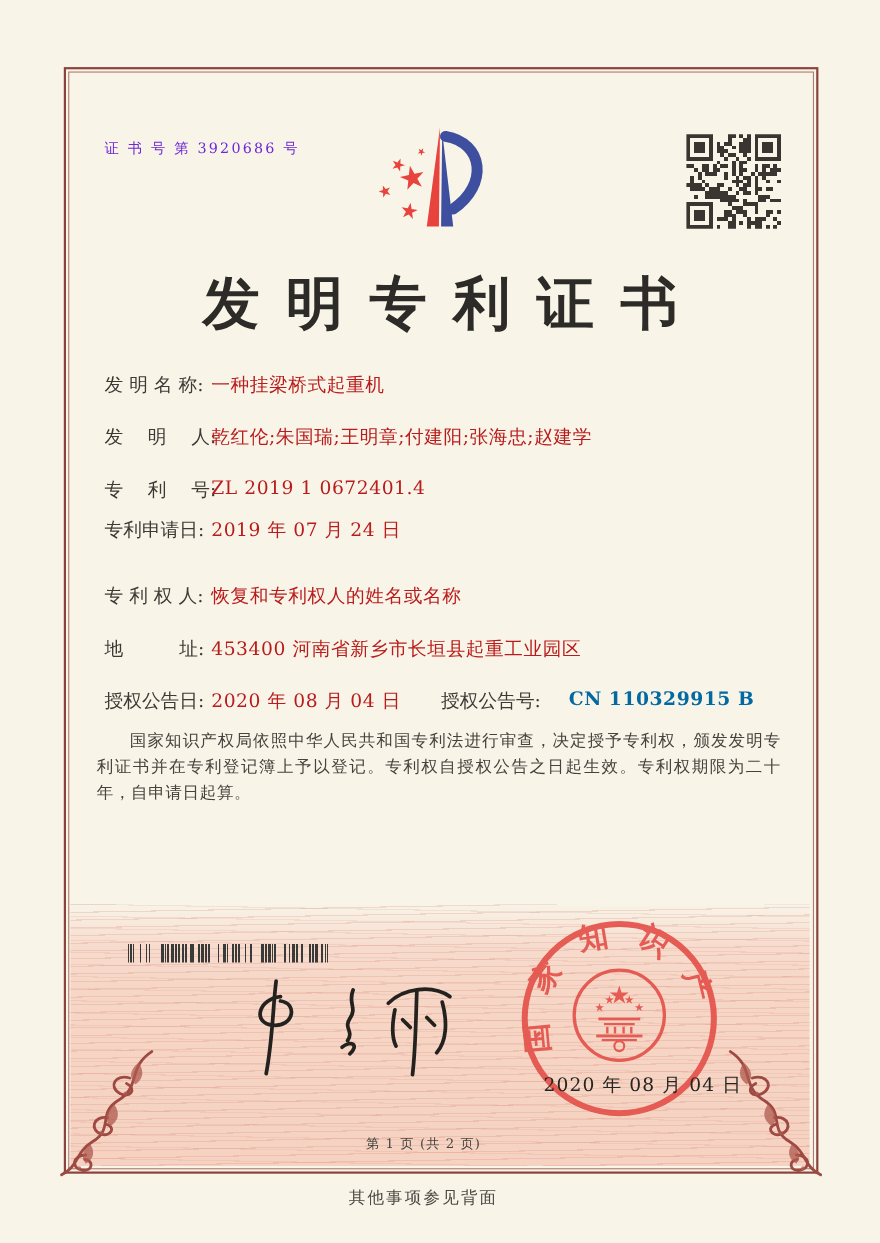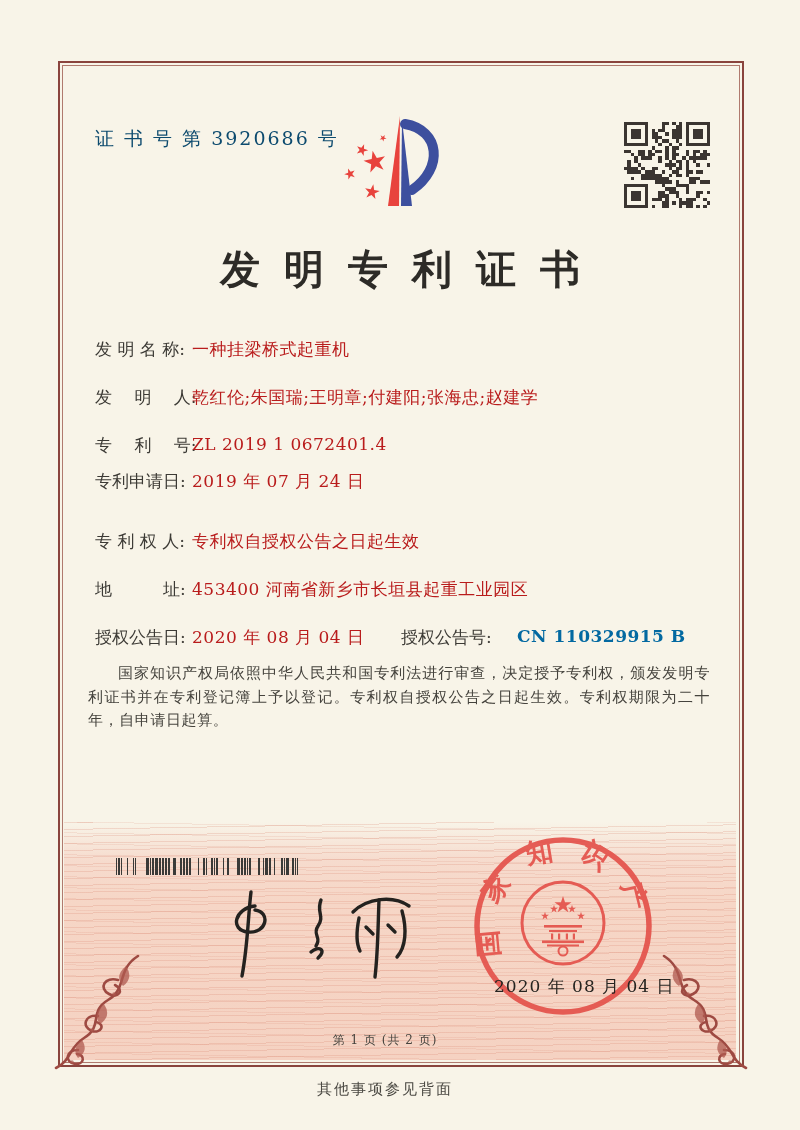--- a/index.html
+++ b/index.html
@@ -21,27 +21,27 @@
   
   .guilloche{
     position:absolute;left:64px;top:822px;width:672px;height:238px;z-index:1;
     background:
       repeating-linear-gradient(179deg, rgba(213,122,100,0.22) 0px, rgba(213,122,100,0.22) 1px, rgba(255,255,255,0) 1px, rgba(255,255,255,0) 7px),
       repeating-linear-gradient(181deg, rgba(213,122,100,0.14) 0px, rgba(213,122,100,0.14) 1px, rgba(255,255,255,0) 1px, rgba(255,255,255,0) 11px),
       linear-gradient(180deg, rgba(246,215,201,0) 0%, rgba(246,215,201,0.85) 16%, #f6d6c6 34%, #f5d2c2 100%);
   }
   .cert-no{
     position:absolute;left:95px;top:126px;z-index:3;
-    font-size:19px;letter-spacing:2px;color:#0c4a6e;
+    font-size:13px;letter-spacing:2px;color:#6d28d9;
   }
   .logo{position:absolute;left:338px;top:106px;z-index:3;}
   .qr{position:absolute;left:624px;top:122px;z-index:3;}
   .title{
     position:absolute;left:0;top:242px;width:100%;z-index:3;
-    text-align:center;font-size:40px;font-weight:600;color:#2d2b27;
+    text-align:center;font-size:52px;font-weight:600;color:#2d2b27;
     letter-spacing:24px;text-indent:24px;margin:0;
   }
   .fields{position:absolute;left:95px;top:0;right:60px;z-index:3;font-size:17px;}
   .field-row{position:absolute;left:0;width:645px;height:26px;white-space:nowrap;}
   .flabel{position:absolute;left:0;color:#3c3a35;}
   .fvalue{position:absolute;left:97px;color:#b91c1c;letter-spacing:0.5px;}
   .flabel2{position:absolute;left:306px;color:#3c3a35;}
   .fvalue2{position:absolute;left:422px;color:#0369a1;letter-spacing:0.5px;font-weight:bold;}
   .paras{
     position:absolute;left:88px;top:662px;width:622px;z-index:3;
@@ -322,21 +322,21 @@
     <div class="field-row" style="top:434px">
       <span class="flabel">专　 利　 号:</span>
       <span class="fvalue">ZL 2019 1 0672401.4</span>
     </div>
     <div class="field-row" style="top:470px">
       <span class="flabel">专利申请日:</span>
       <span class="fvalue">2019 年 07 月 24 日</span>
     </div>
     <div class="field-row" style="top:530px">
       <span class="flabel">专 利 权 人:</span>
-      <span class="fvalue">专利权自授权公告之日起生效</span>
+      <span class="fvalue">恢复和专利权人的姓名或名称</span>
     </div>
     <div class="field-row" style="top:578px">
       <span class="flabel">地　　　址:</span>
       <span class="fvalue">453400 河南省新乡市长垣县起重工业园区</span>
     </div>
     <div class="field-row" style="top:626px">
       <span class="flabel">授权公告日:</span>
       <span class="fvalue">2020 年 08 月 04 日</span>
       <span class="flabel2">授权公告号:</span>
       <span class="fvalue2">CN 110329915 B</span>

